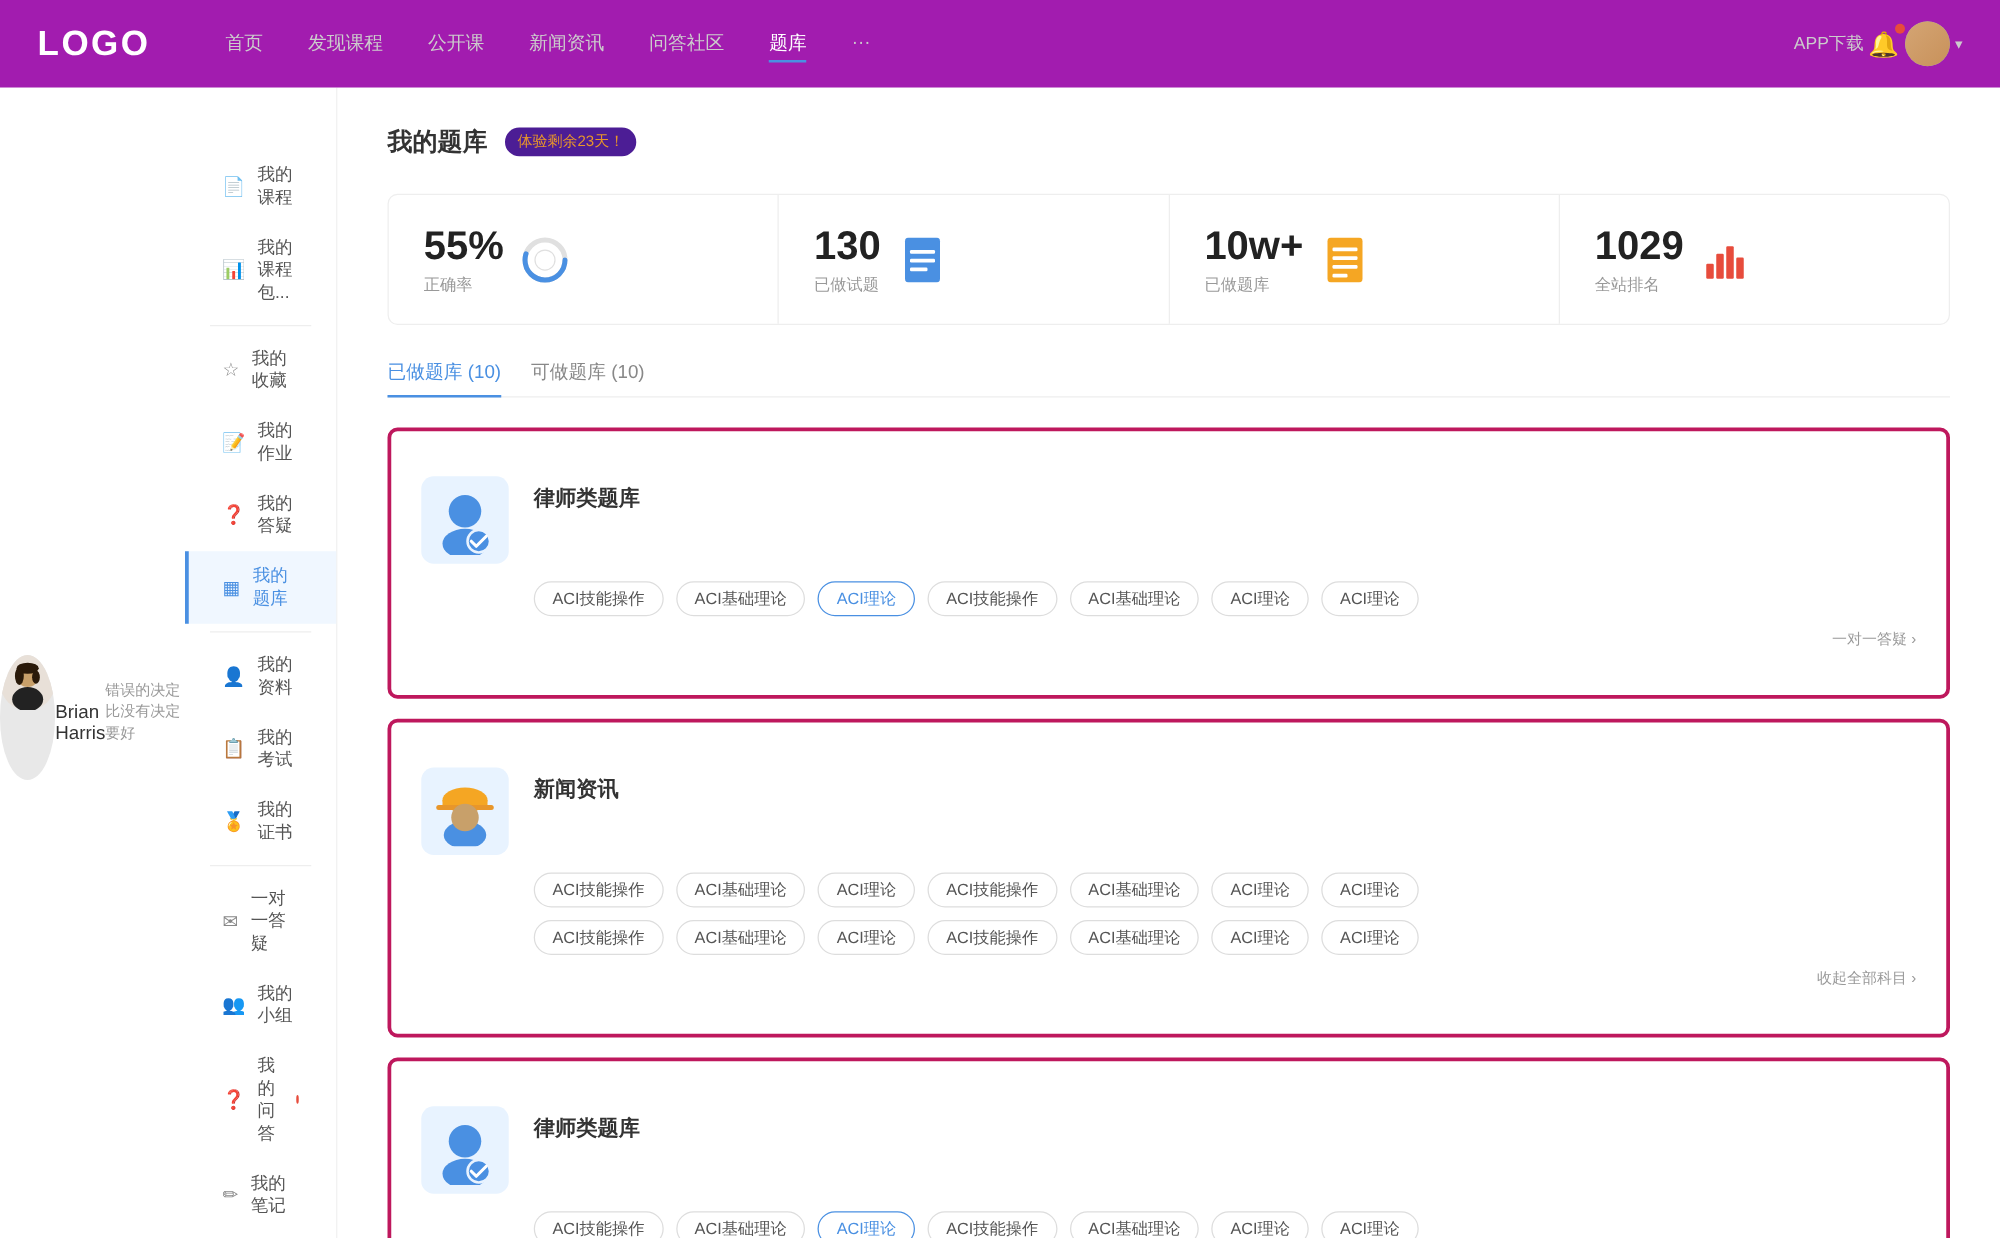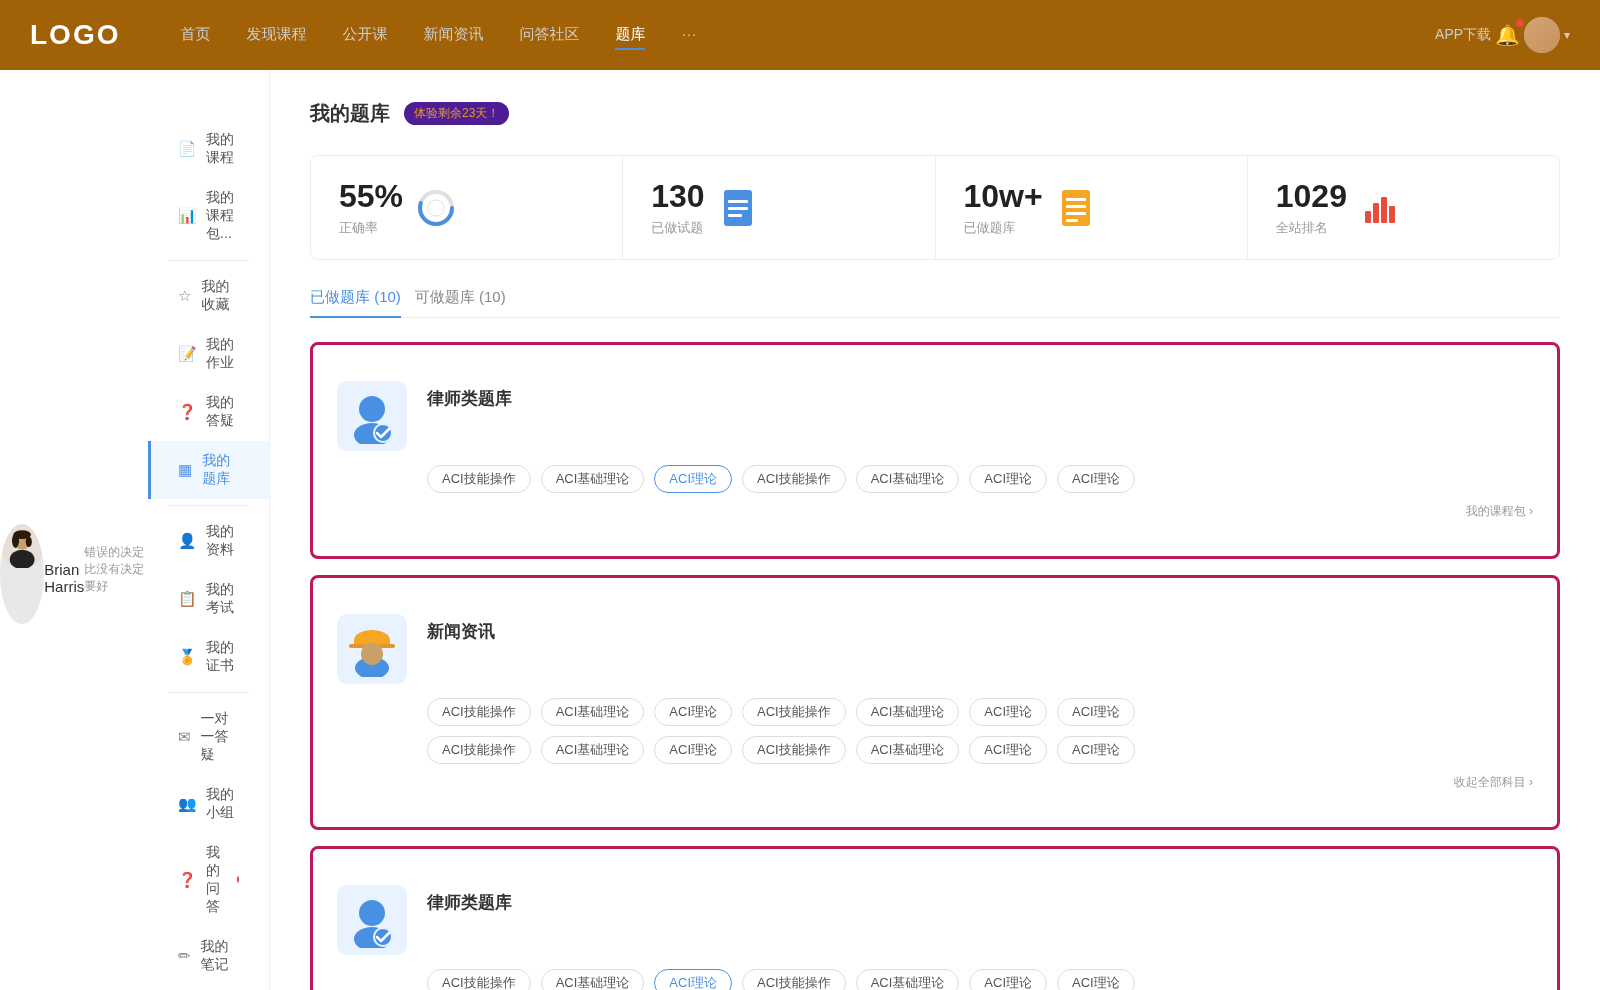--- a/index.html
+++ b/index.html
@@ -1,20 +1,20 @@
 <!DOCTYPE html>
 <html><head>
   <meta charset="utf-8">
   <style>
     * { box-sizing: border-box; margin: 0; padding: 0; }
     body { font-family: -apple-system, BlinkMacSystemFont, 'PingFang SC', 'Microsoft YaHei', sans-serif; background: #f5f5f5; color: #333; }
 
     
     .navbar {
-      background: #a16207;
+      background: #a21caf;
       height: 70px;
       display: flex;
       align-items: center;
       padding: 0 30px;
       color: #fff;
       position: relative;
       z-index: 10;
     }
     .nav-logo {
       font-size: 28px;
@@ -227,21 +227,21 @@
       width: 38px;
       height: 38px;
       display: flex;
       align-items: center;
       justify-content: center;
     }
 
     
     .tab-row {
       display: flex;
-      gap: 14px;
+      gap: 24px;
       margin-bottom: 24px;
       border-bottom: 1px solid #eee;
     }
     .tab-item {
       font-size: 15px;
       padding-bottom: 10px;
       cursor: pointer;
       color: #888;
       position: relative;
     }
@@ -517,21 +517,21 @@
       </div>
       <div class="qbank-tags">
         <span class="tag">ACI技能操作</span>
         <span class="tag">ACI基础理论</span>
         <span class="tag active">ACI理论</span>
         <span class="tag">ACI技能操作</span>
         <span class="tag">ACI基础理论</span>
         <span class="tag">ACI理论</span>
         <span class="tag">ACI理论</span>
       </div>
-      <div class="expand-link">我的课程包 ›</div>
+      <div class="expand-link">一对一答疑 ›</div>
     </div>
 
     <div class="qbank-card">
       <div class="qbank-header">
         <div class="qbank-icon">
           <svg width="50" height="55" viewBox="0 0 50 55">
 
             <ellipse cx="25" cy="18" rx="18" ry="10" fill="#f5a623"></ellipse>
             <rect x="7" y="18" width="36" height="6" rx="0" fill="#f5a623"></rect>
             <rect x="2" y="22" width="46" height="4" rx="2" fill="#e8962a"></rect>

